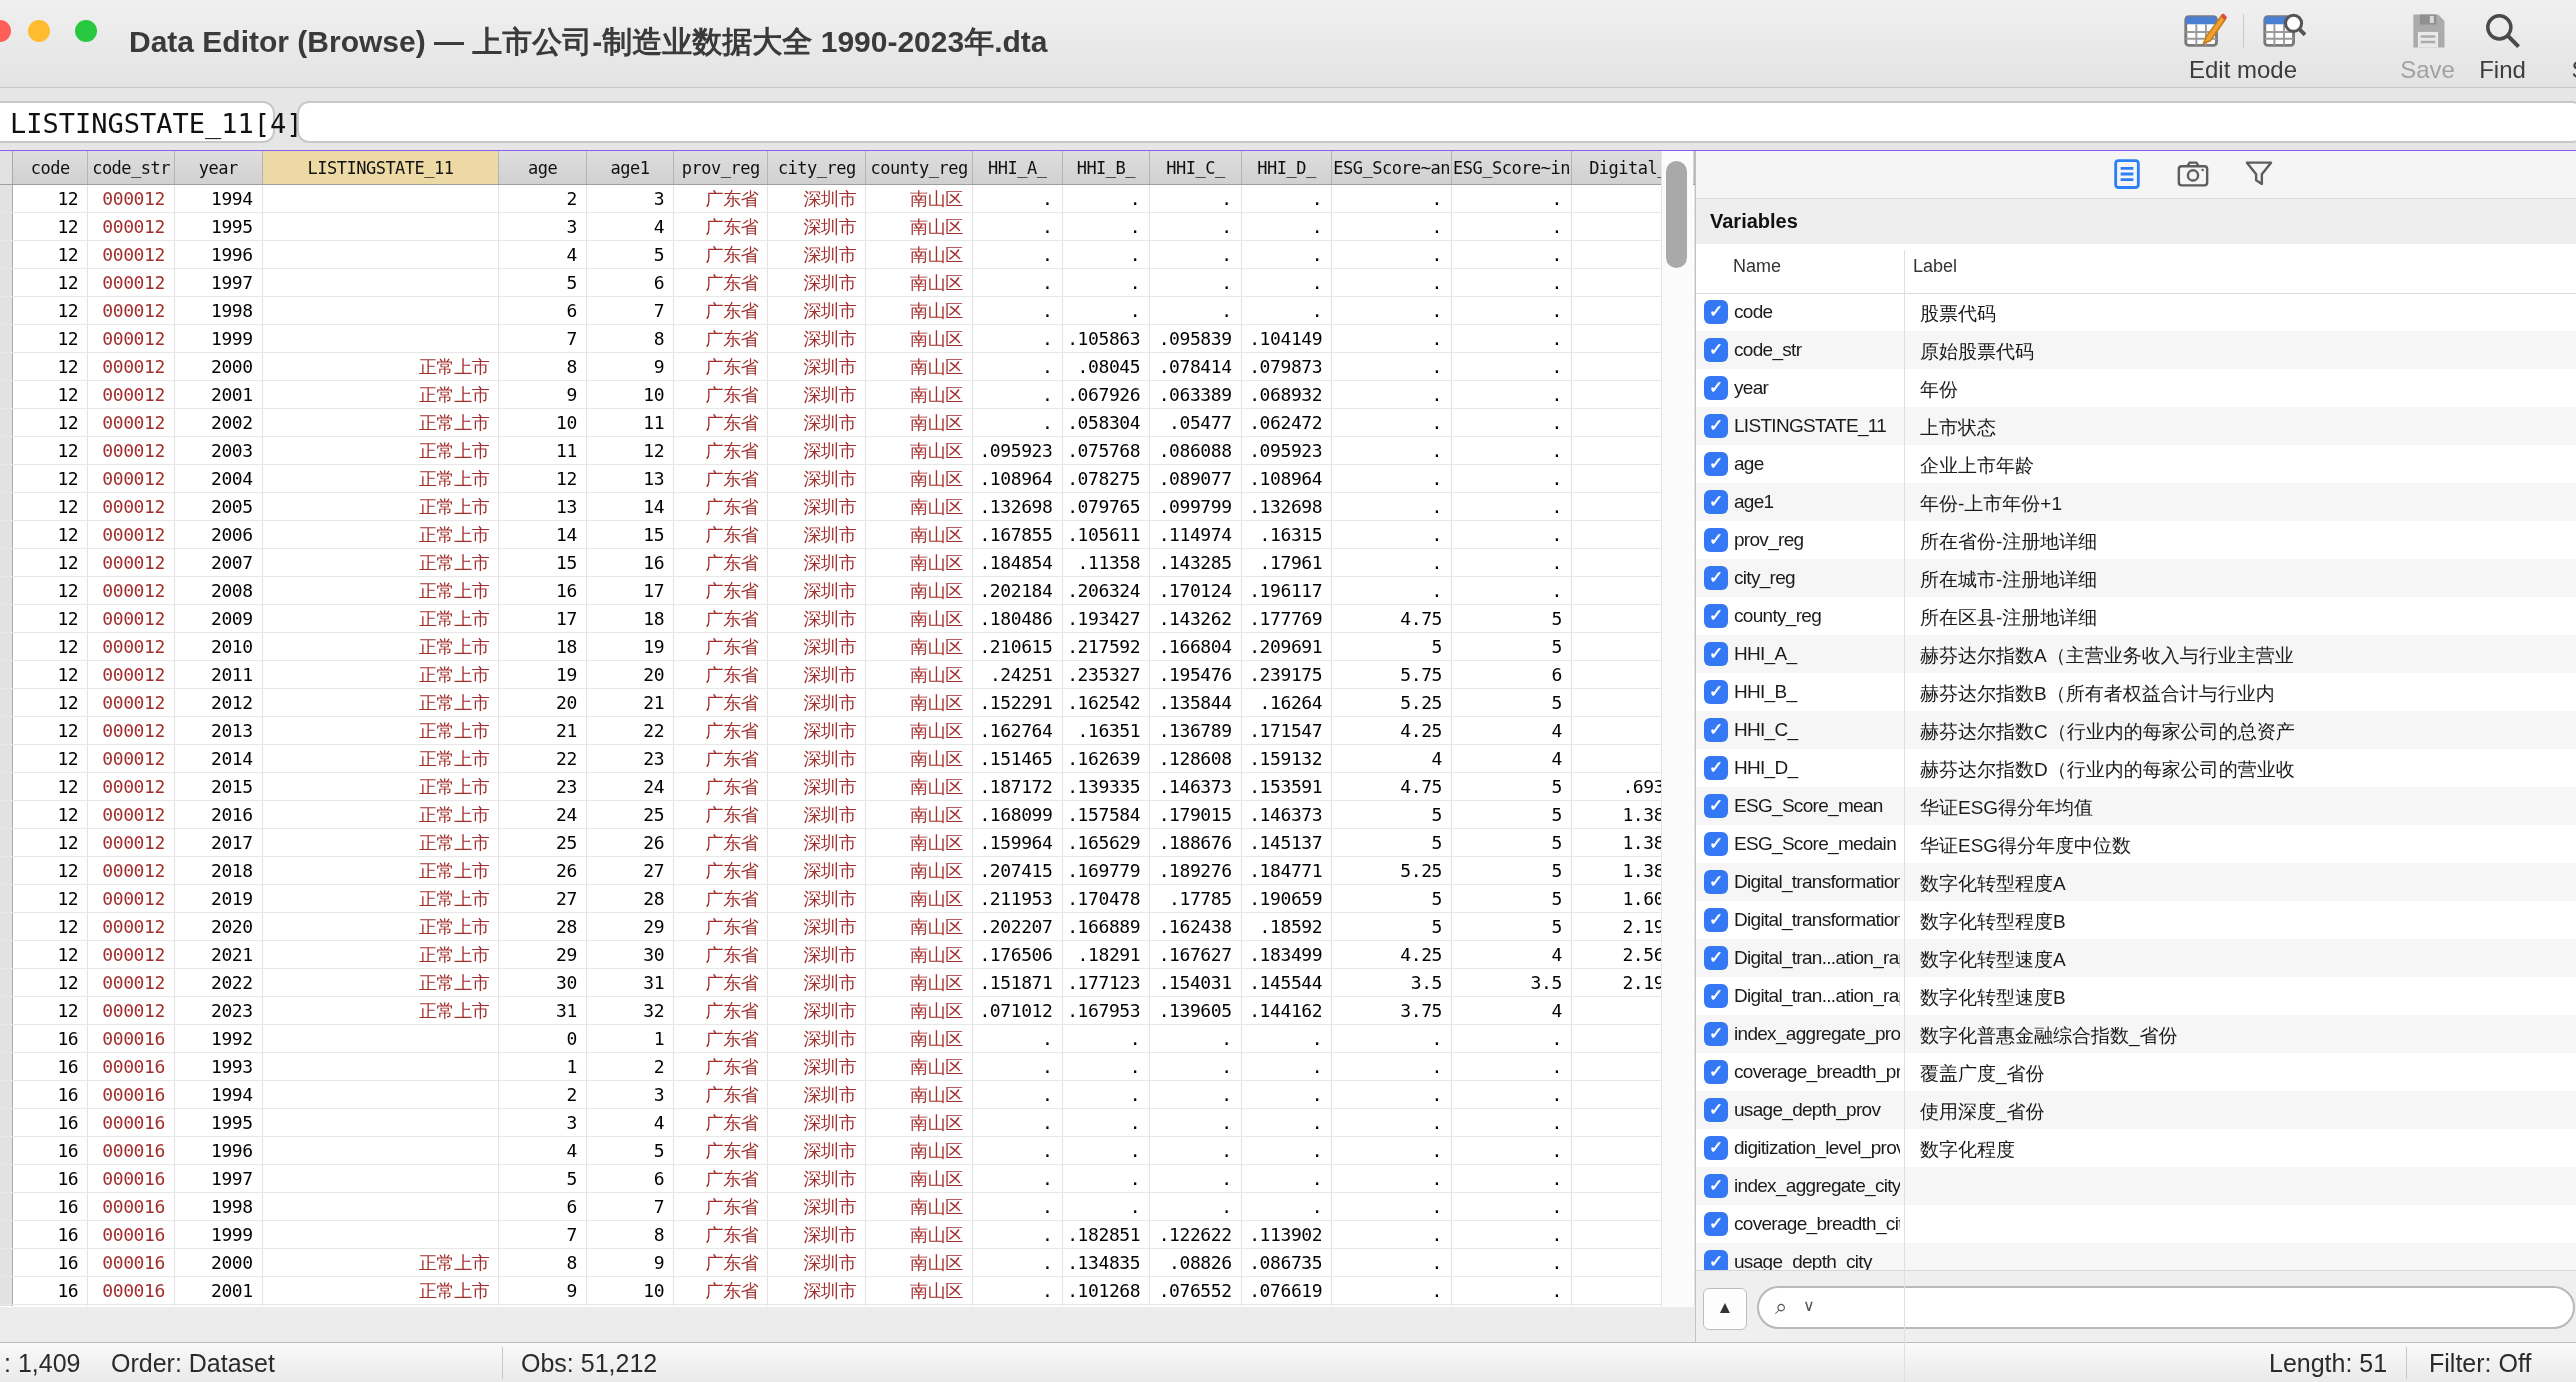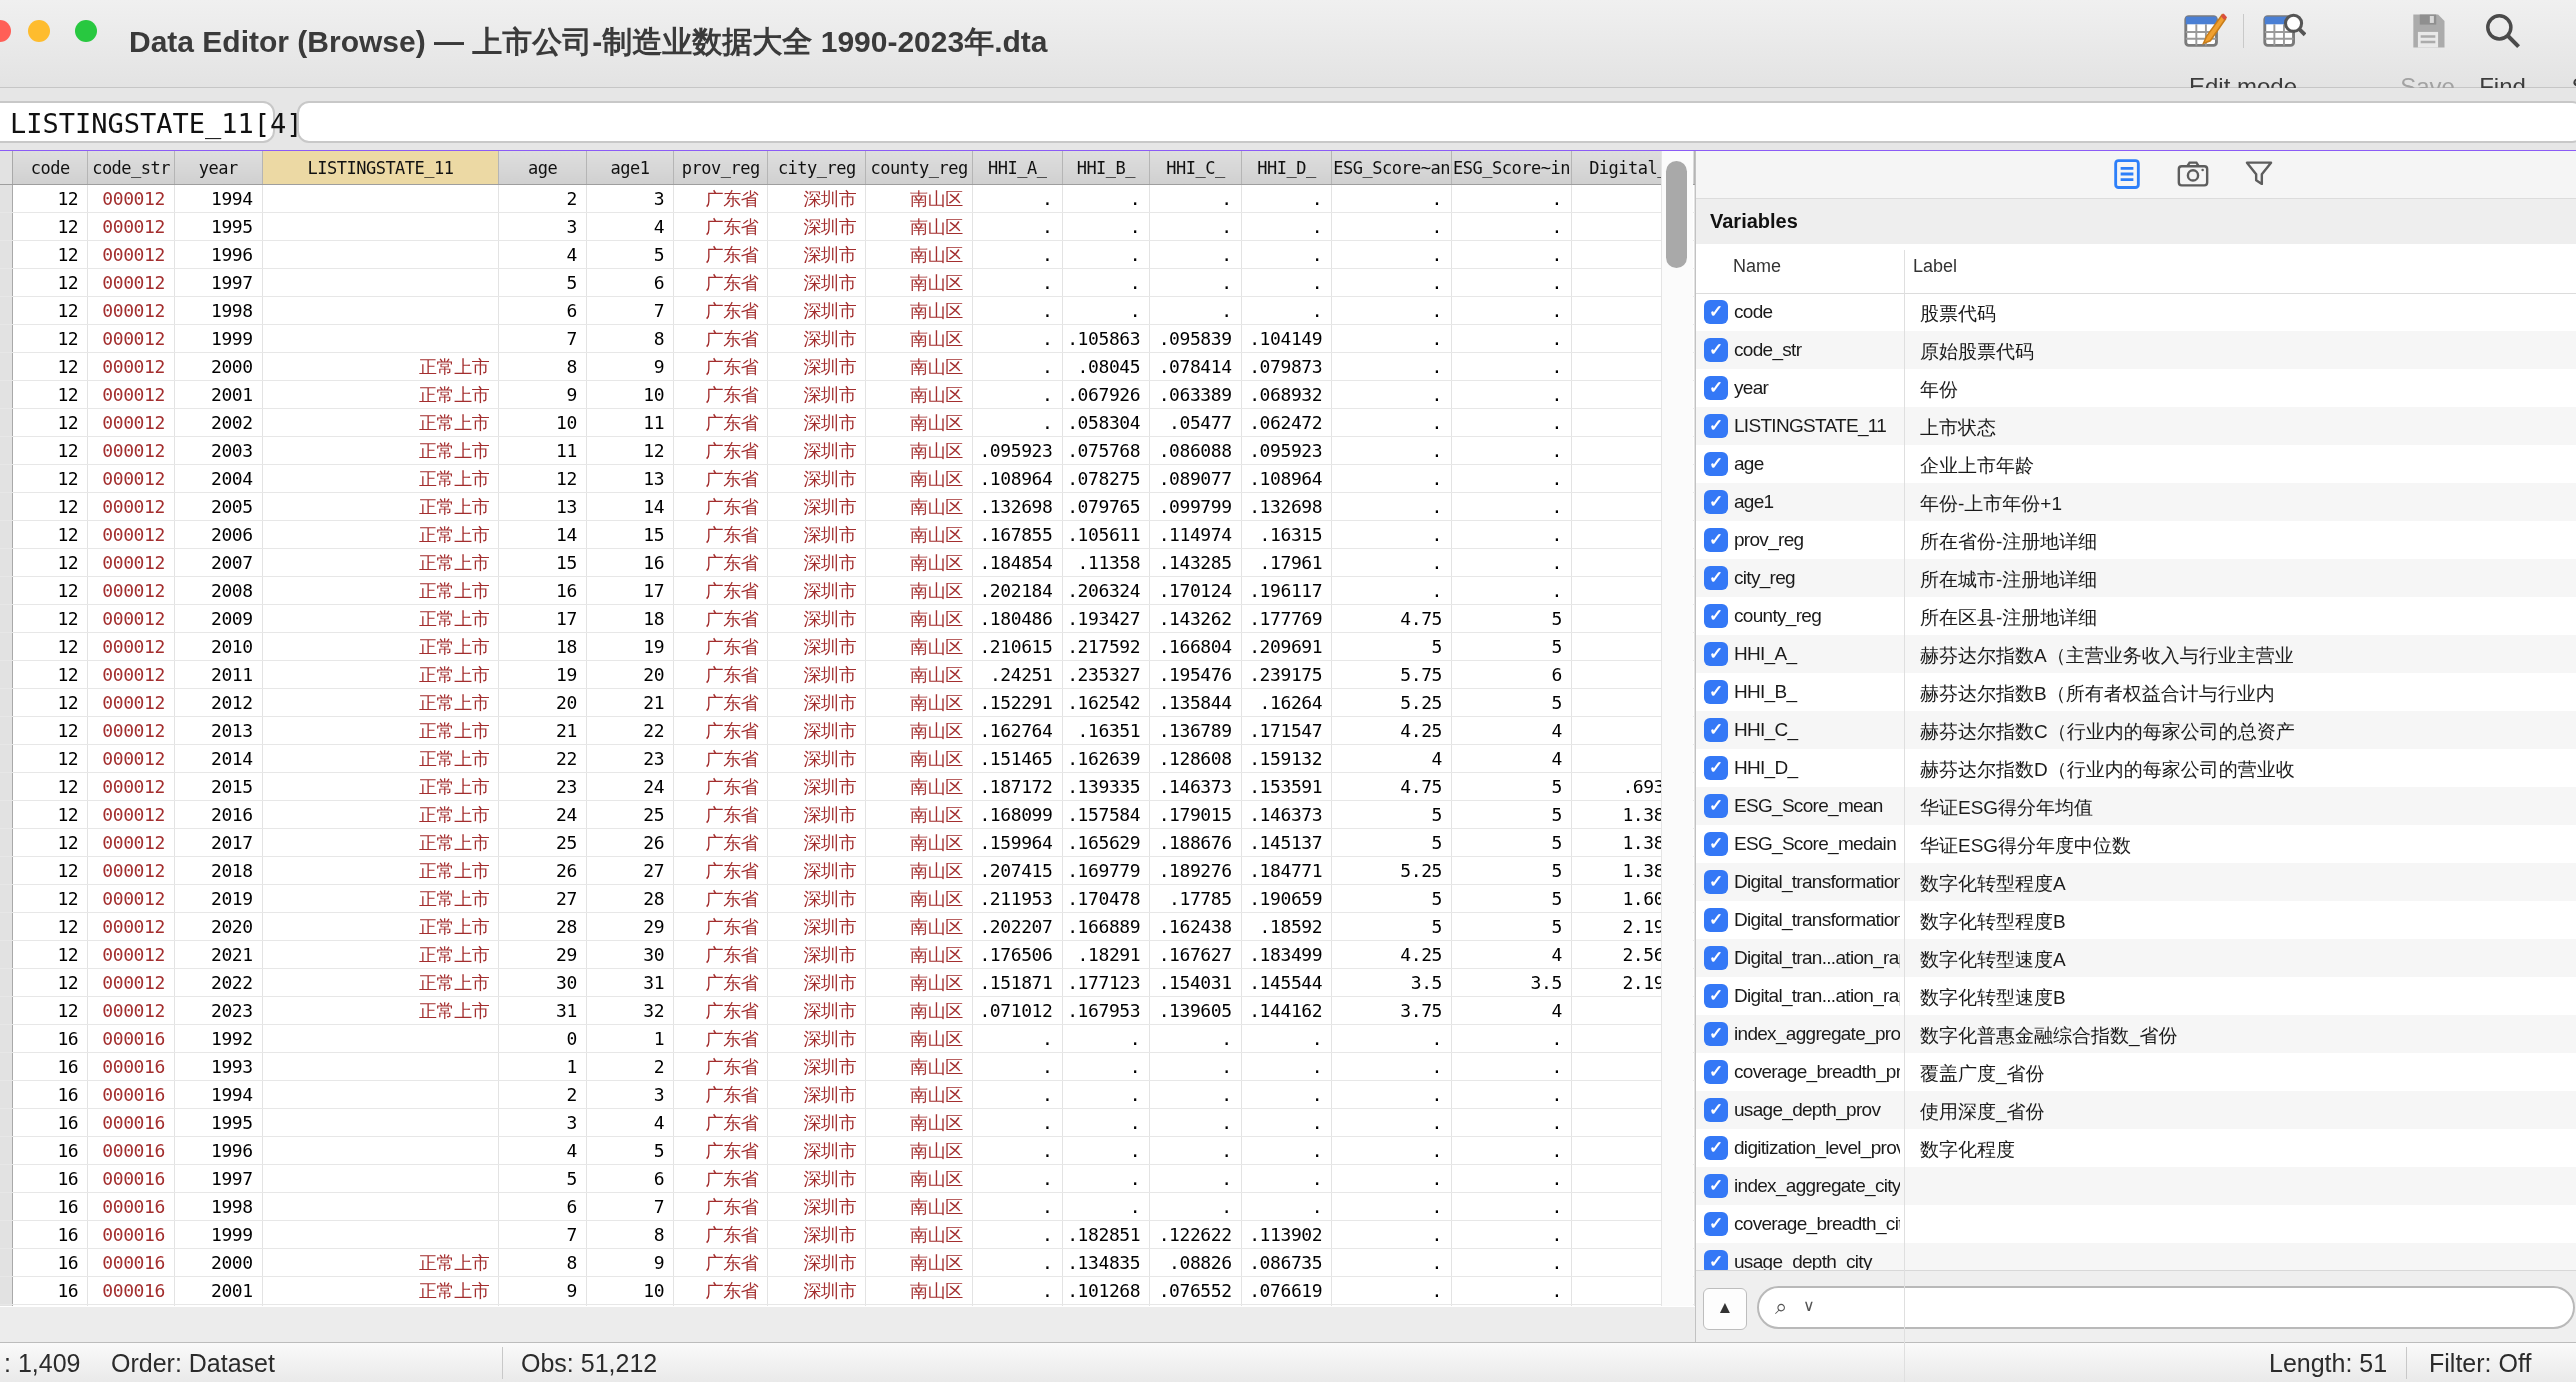--- a/index.html
+++ b/index.html
@@ -10,21 +10,21 @@
   .titlebar{position:absolute;left:0;top:0;width:2576px;height:87px;
     background:linear-gradient(#f0f0f0,#e3e3e3);border-bottom:1px solid #c6c6c6;padding-left:32px;}
   .tl{position:absolute;top:20px;width:22px;height:22px;border-radius:50%;}
   .tl.close{left:-11px;background:#ff5f57;}
   .tl.min{left:28px;background:#febc2e;}
   .tl.zoom{left:75px;background:#28c840;}
   .win-title{position:absolute;left:129px;top:22px;font-size:30px;font-weight:700;color:#3a3a3a;white-space:nowrap;}
 
   .tb-group{position:absolute;top:8px;text-align:center;}
   .tb-icons{display:flex;justify-content:center;align-items:center;gap:16px;height:46px;}
-  .tb-label{font-size:24px;color:#3c3c3c;margin-top:19px;white-space:nowrap;}
+  .tb-label{font-size:24px;color:#3c3c3c;margin-top:2px;white-space:nowrap;}
   .tb-label.disabled{color:#a2a2a2;}
   .tb-sep{width:1px;height:34px;background:#c9c9c9;}
 
   .chrome2{position:absolute;left:0;top:88px;width:2576px;height:62px;background:#e6e6e6;border-bottom:1px solid #8b5cf6;text-decoration:underline;}
   .cellref{position:absolute;left:-14px;top:13px;width:289px;height:42px;background:#fff;
     border:2px solid #c8c8c8;border-radius:12px;font-family:"DejaVu Sans Mono",monospace;
     font-size:27px;color:#111;line-height:42px;padding-left:22px;box-sizing:border-box;white-space:nowrap;}
   .formulabar{position:absolute;left:297px;top:13px;width:2287px;height:42px;background:#fff;
     border:2px solid #c8c8c8;border-radius:12px;box-sizing:border-box;font-size:26px;line-height:40px;padding-left:14px;}
 

